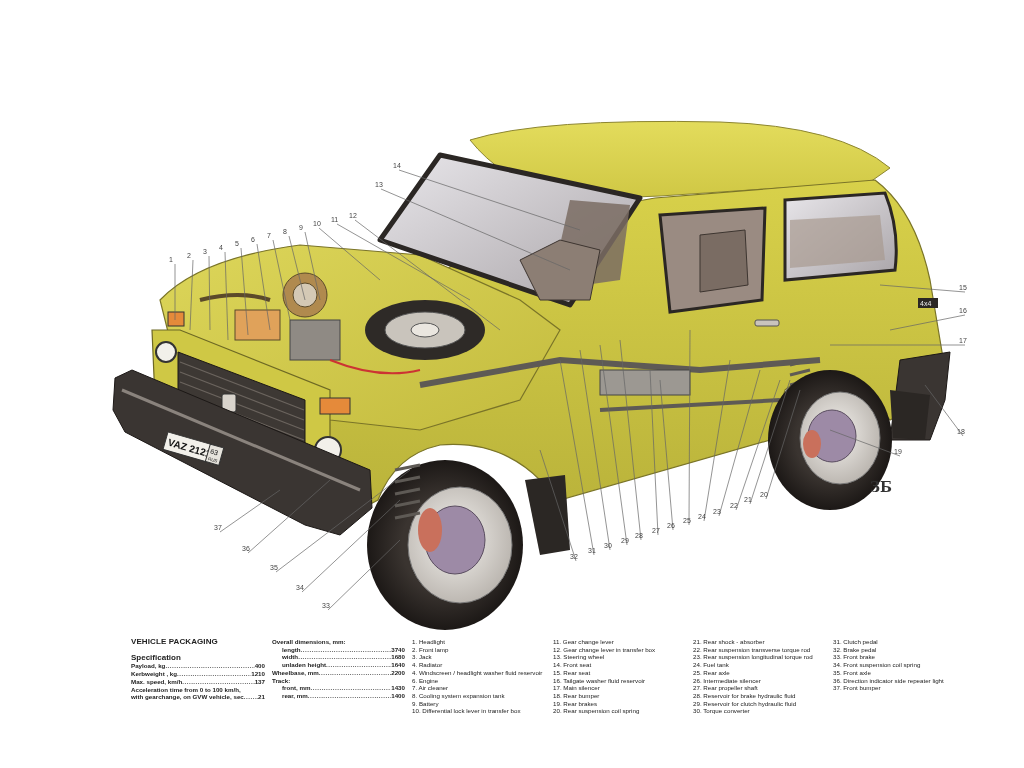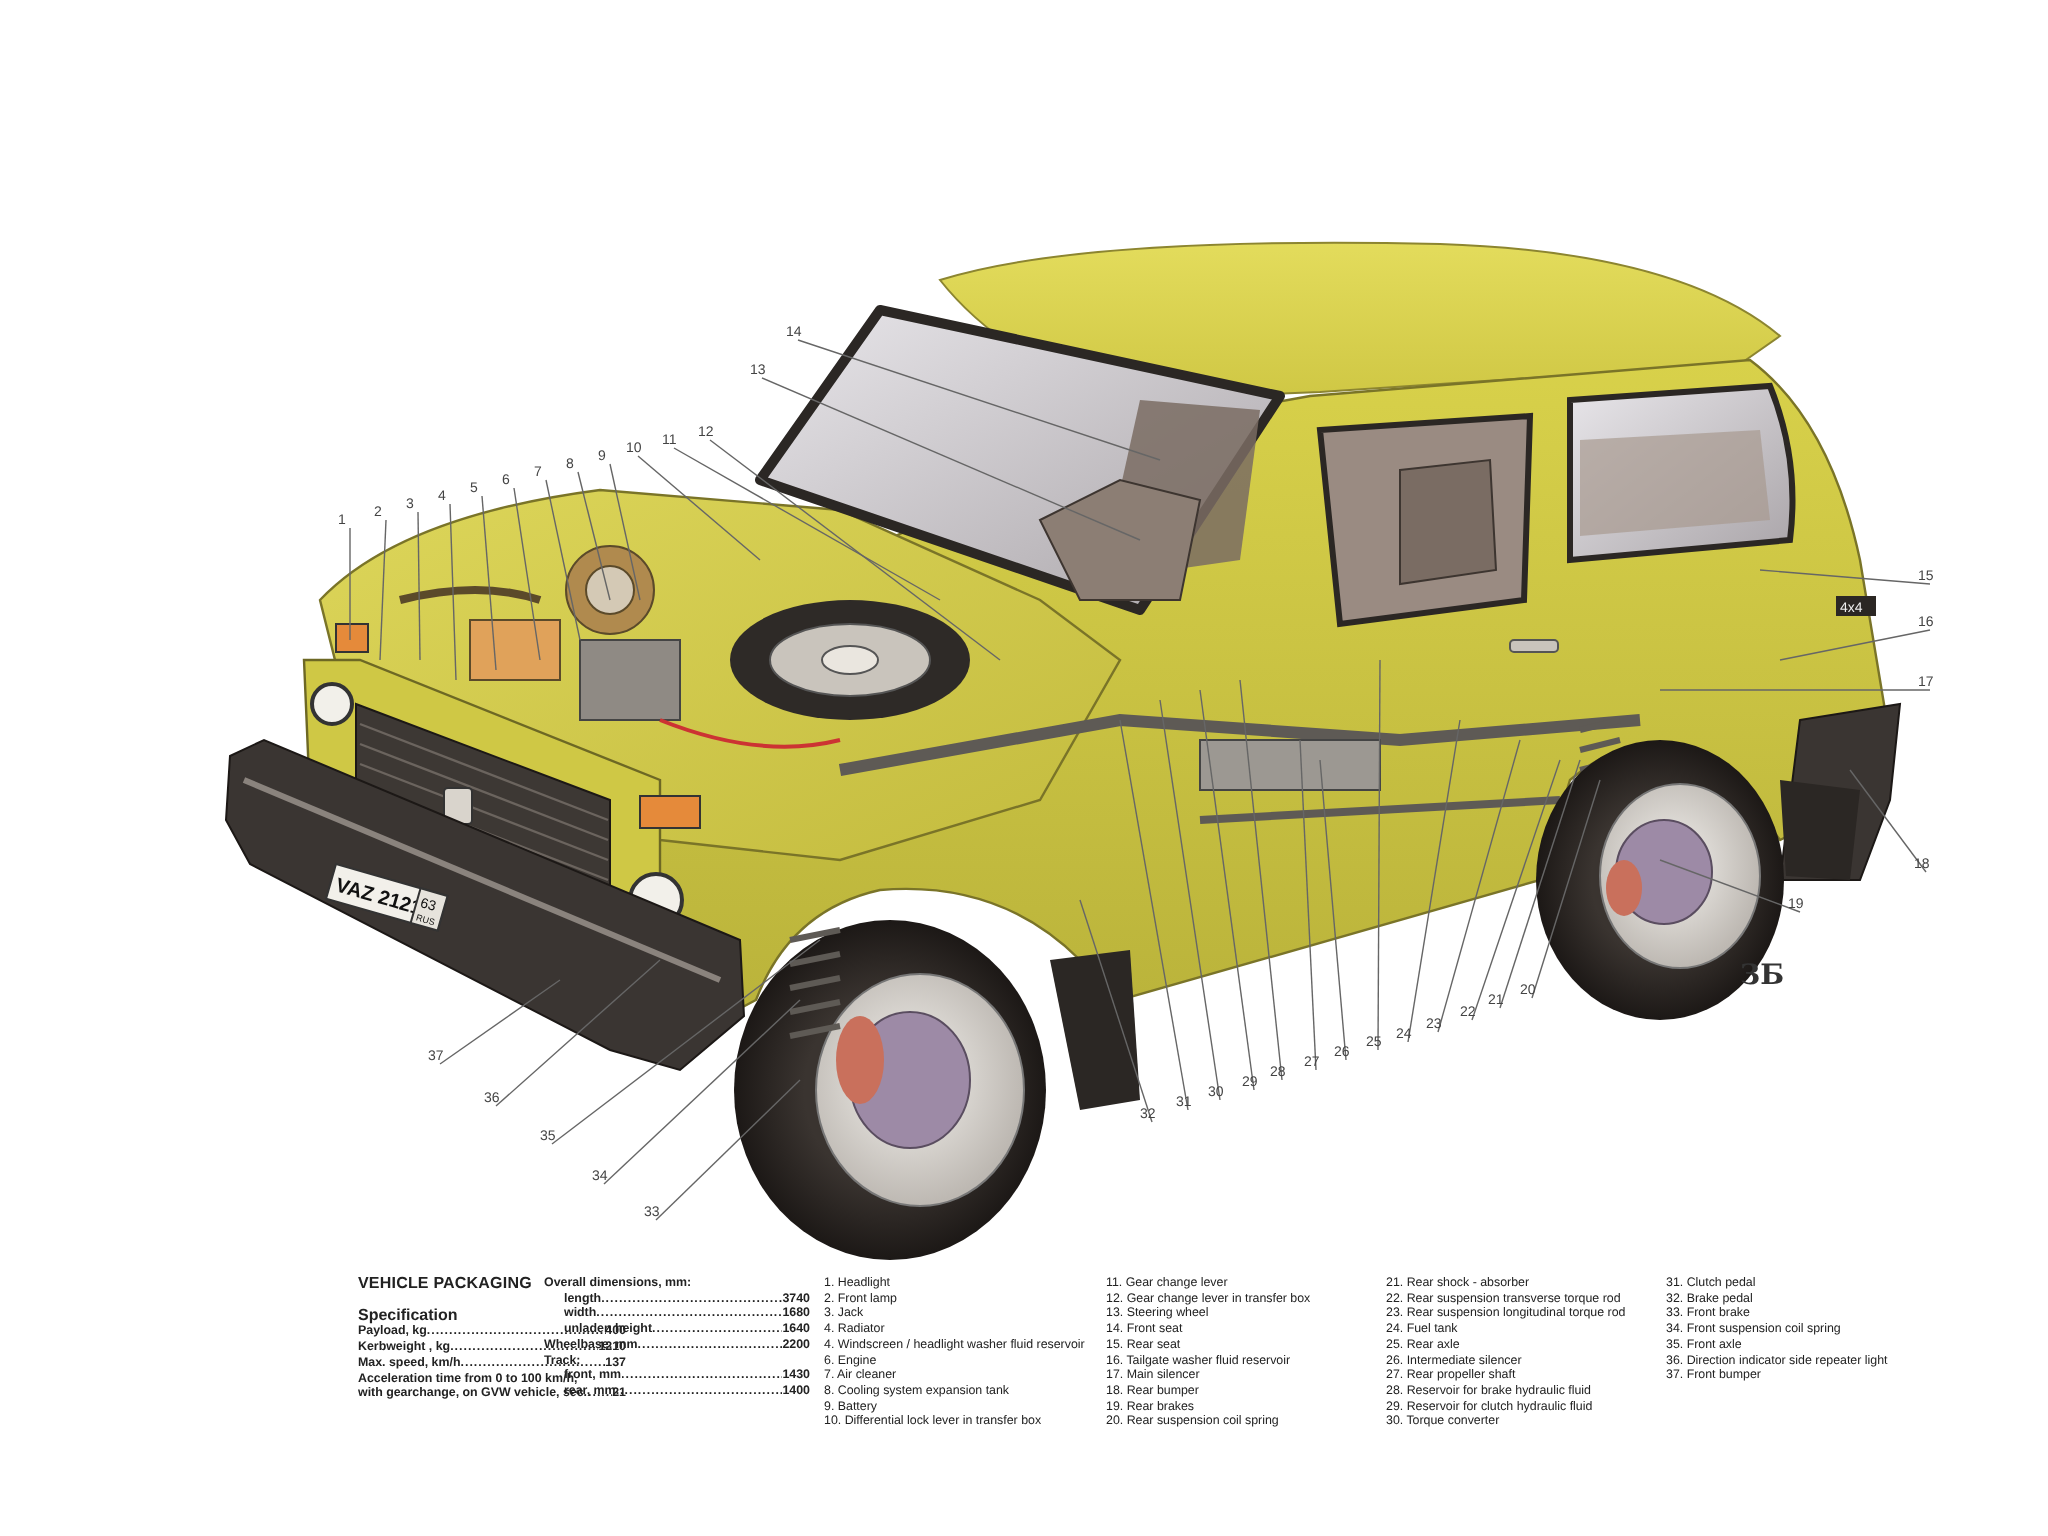--- a/index.html
+++ b/index.html
@@ -228,21 +228,21 @@
       <text x="296" y="590" class="callout-num" stroke="none">34</text>
       <line x1="276" y1="572" x2="410" y2="470"></line>
       <text x="270" y="570" class="callout-num" stroke="none">35</text>
       <line x1="248" y1="553" x2="330" y2="480"></line>
       <text x="242" y="551" class="callout-num" stroke="none">36</text>
       <line x1="220" y1="532" x2="280" y2="490"></line>
       <text x="214" y="530" class="callout-num" stroke="none">37</text>
     </g>
 </svg>
 
-<div class="legend" style="left:131px; width:134px;margin-left:48px;">
+<div class="legend" style="left:131px; width:134px;">
   <div class="spec-title">VEHICLE PACKAGING</div>
   <div class="spec-sub">Specification</div>
   <div class="spec-row">
       <span class="lbl">Payload, kg</span>
       <span class="dots"></span>
       <span class="val">400</span>
     </div>
   <div class="spec-row">
       <span class="lbl">Kerbweight , kg</span>
       <span class="dots"></span>

